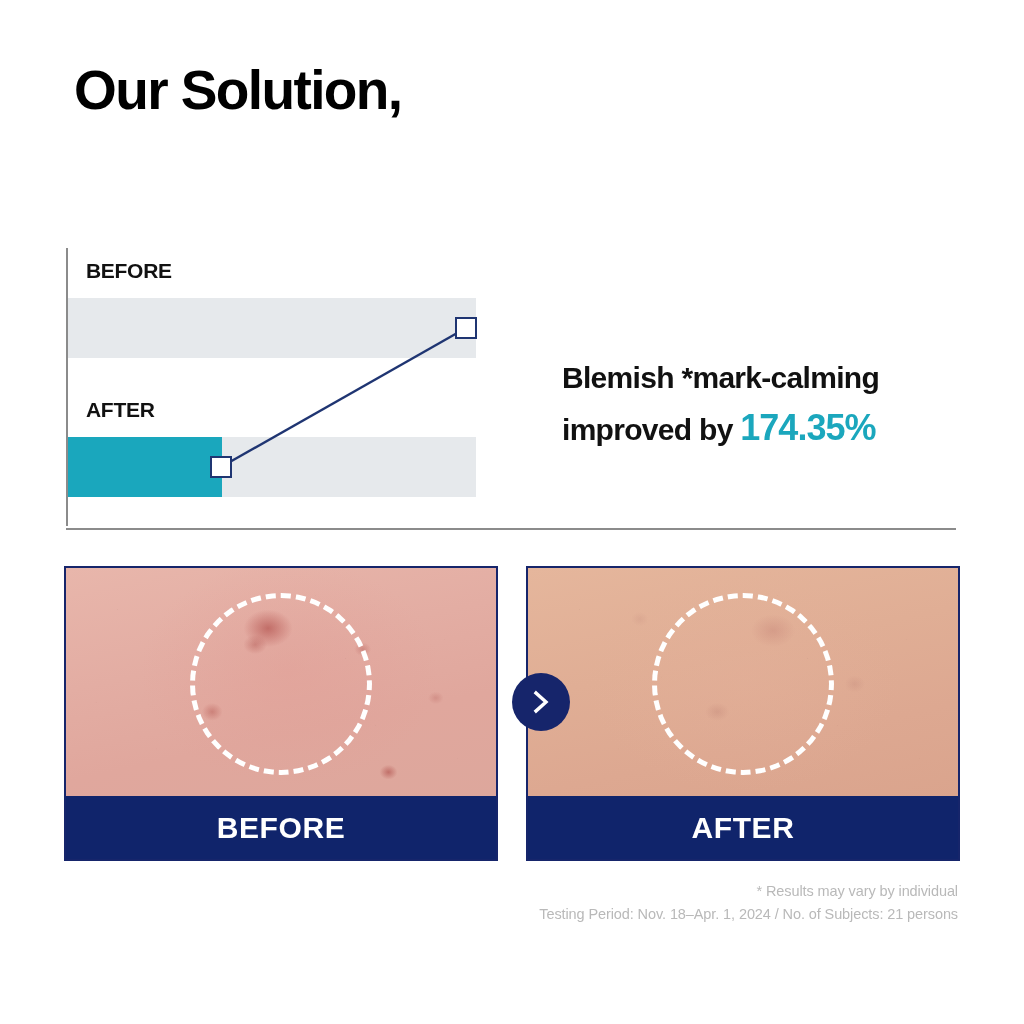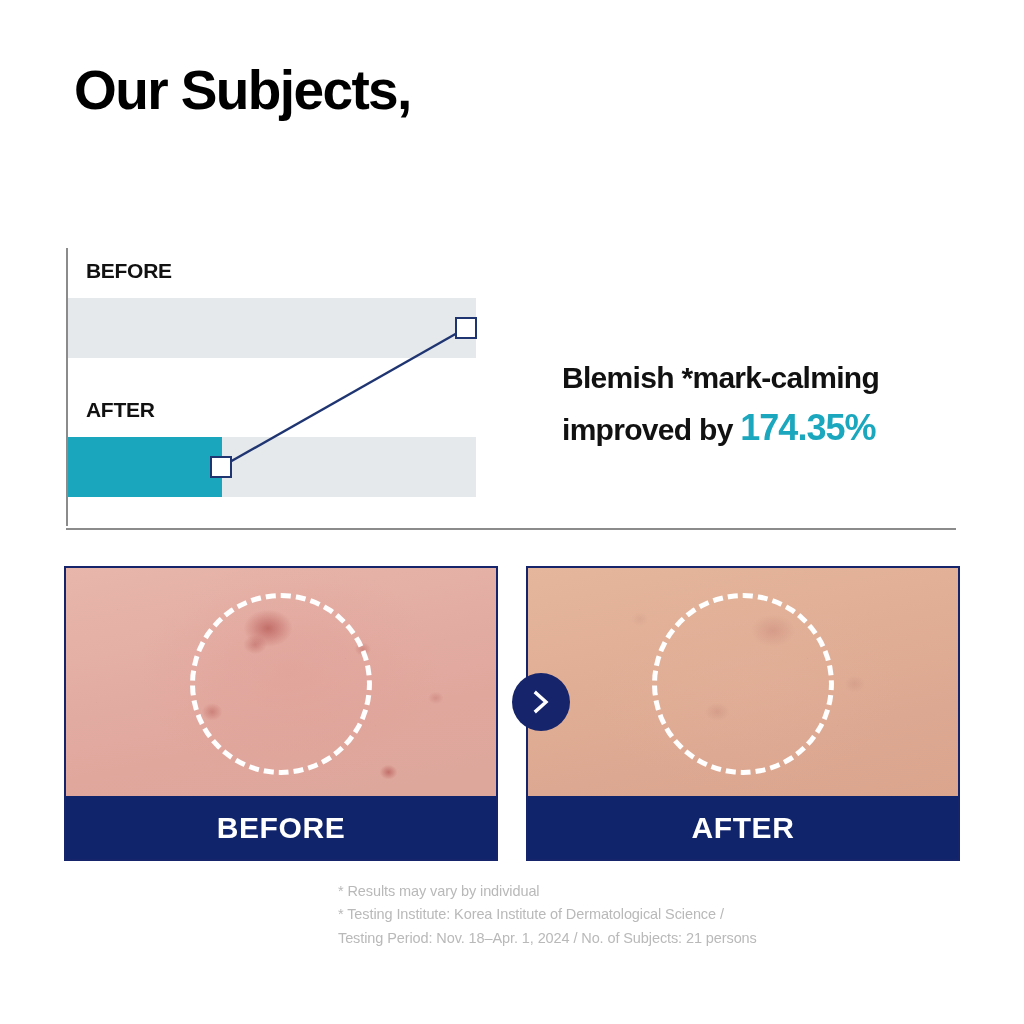--- a/index.html
+++ b/index.html
@@ -220,31 +220,32 @@
     justify-content: center;
     z-index: 5;
   }
 
   
   .footnotes {
     position: absolute;
     right: 66px;
     top: 880px;
     width: 620px;
+    text-align: right;
     color: #b9b9b9;
     font-size: 14.5px;
     line-height: 1.62;
     letter-spacing: -0.1px;
   }
 </style>
 </head>
 <body>
 
 <div class="headline">
-  <div>Our Subjects,</div>
+  <div>Our Solution,</div>
 </div>
 
 <div class="chart">
   <div class="axis-y"></div>
   <div class="axis-x"></div>
 
   <div class="row-label before">BEFORE</div>
   <div class="track before"></div>
 
   <div class="row-label after">AFTER</div>
@@ -285,15 +286,14 @@
   <div class="arrow-badge">
     <svg width="22" height="26" viewBox="0 0 22 26">
       <polyline points="6,4 16,13 6,22" fill="none" stroke="#ffffff" stroke-width="3.4" stroke-linecap="square" stroke-linejoin="miter"></polyline>
     </svg>
   </div>
 
 </div>
 
 <div class="footnotes">
   <div>* Results may vary by individual</div>
-  <div>* Testing Institute: Korea Institute of Dermatological Science /</div>
   <div>Testing Period: Nov. 18–Apr. 1, 2024 / No. of Subjects: 21 persons</div>
 </div>
 
 </body></html>

